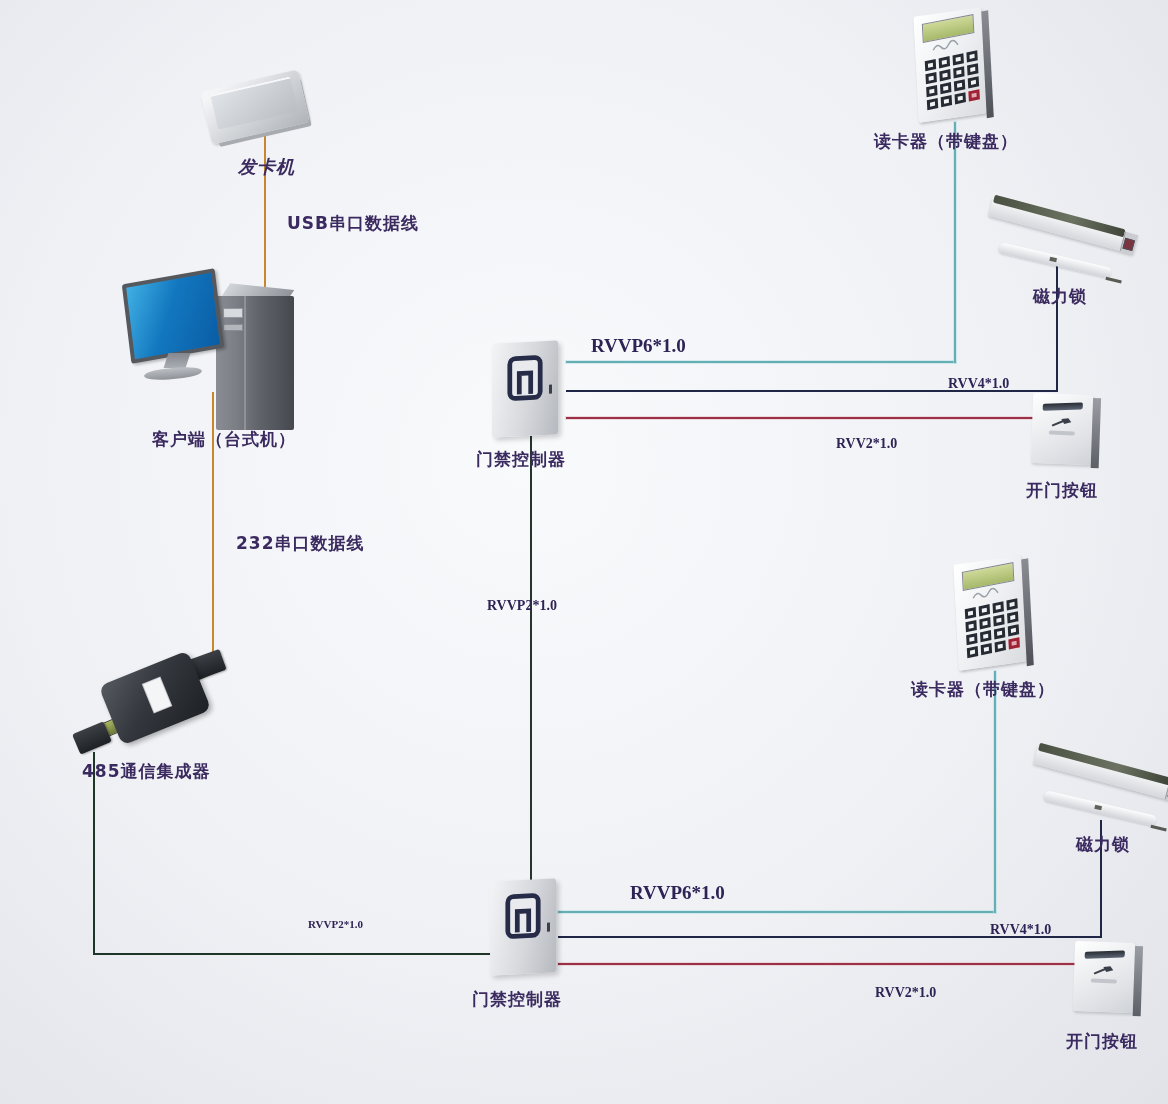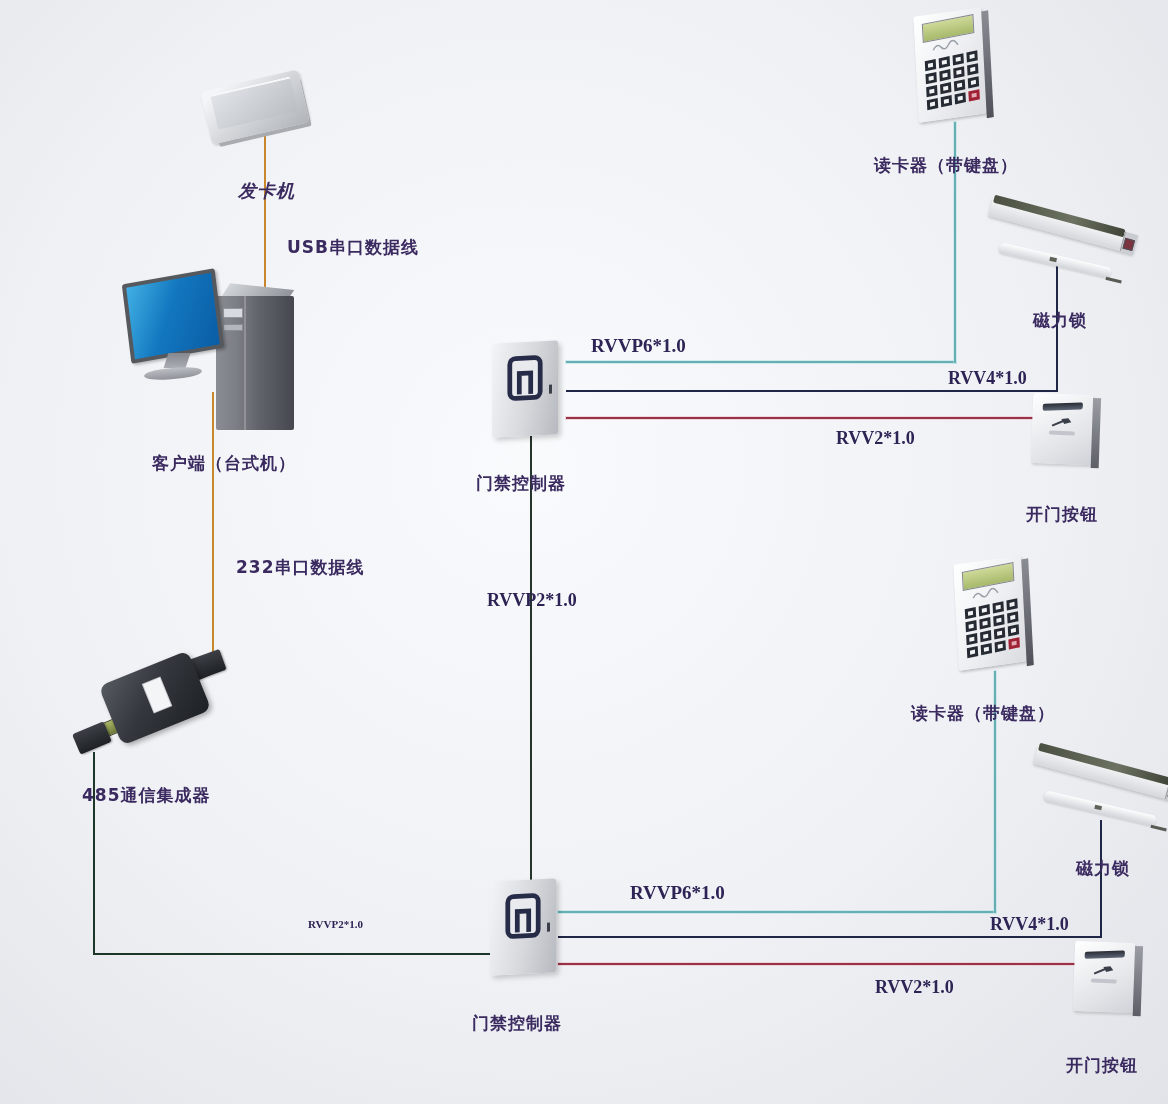--- a/index.html
+++ b/index.html
@@ -13,25 +13,25 @@
   .hline{height:2px;} .vline{width:2px;}
   .c-usb{background:var(--cable-usb);}
   .c-232{background:var(--cable-232);}
   .c-reader{background:var(--cable-reader);box-shadow:0 0 0 1px rgba(180,225,228,.55);}
   .c-lock{background:var(--cable-lock);}
   .c-button{background:var(--cable-button);box-shadow:0 0 0 1px rgba(235,190,200,.55);}
   .c-485{background:var(--cable-485);}
   .c-trunk{background:var(--cable-trunk);}
   
   .lbl{position:absolute;z-index:5;color:var(--label-cn);font-weight:bold;
-       font-size:17px;white-space:nowrap;letter-spacing:1px;margin-top:24px;}
+       font-size:17px;white-space:nowrap;letter-spacing:1px;}
   .spec{position:absolute;z-index:5;color:var(--label-spec);
         font-family:"Liberation Serif", serif;font-weight:bold;white-space:nowrap;}
   .spec.big{font-size:19px;}
-  .spec.mid{font-size:18px;}
+  .spec.mid{font-size:14px;margin-top:8px;}
   .spec.tiny{font-size:11px;}
   
   .dev{position:absolute;z-index:3;}
   
   .issuer{width:100px;height:54px;transform:rotate(-13deg);border-radius:5px;
     background:linear-gradient(150deg,#f4f5f7 10%,#cdd0d4 60%,#b0b3b8 100%);
     box-shadow:4px 7px 0 -3px #a8abb0,1px 2px 3px rgba(0,0,0,.2);}
   .issuer::before{content:'';position:absolute;inset:5px 9px 13px 9px;border-radius:3px;
     background:linear-gradient(150deg,#e0e3e7,#babdc2);border-top:2px solid #f7f8fa;}
   

